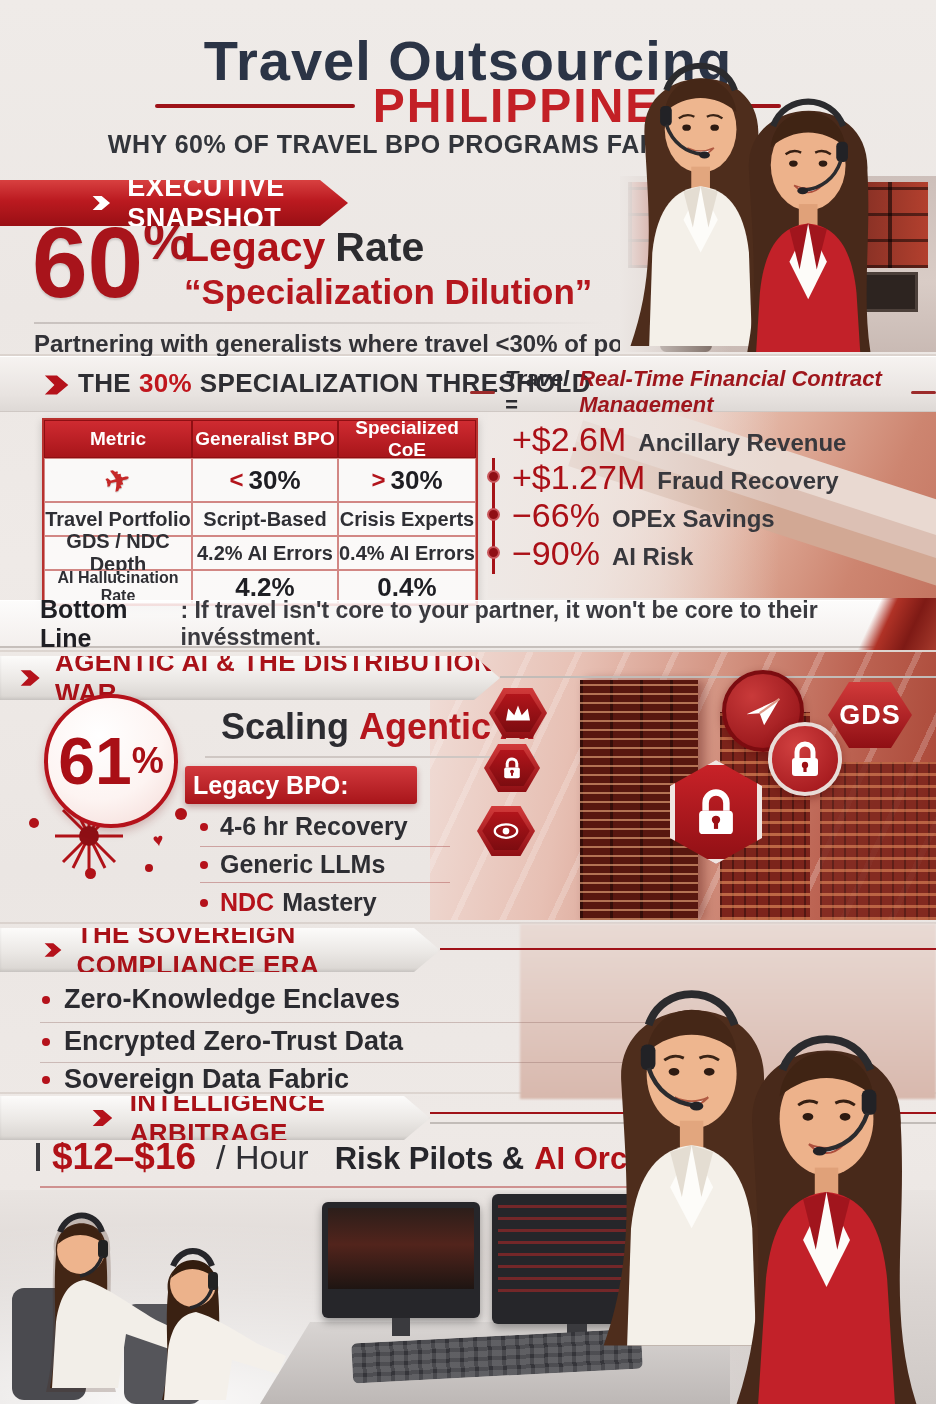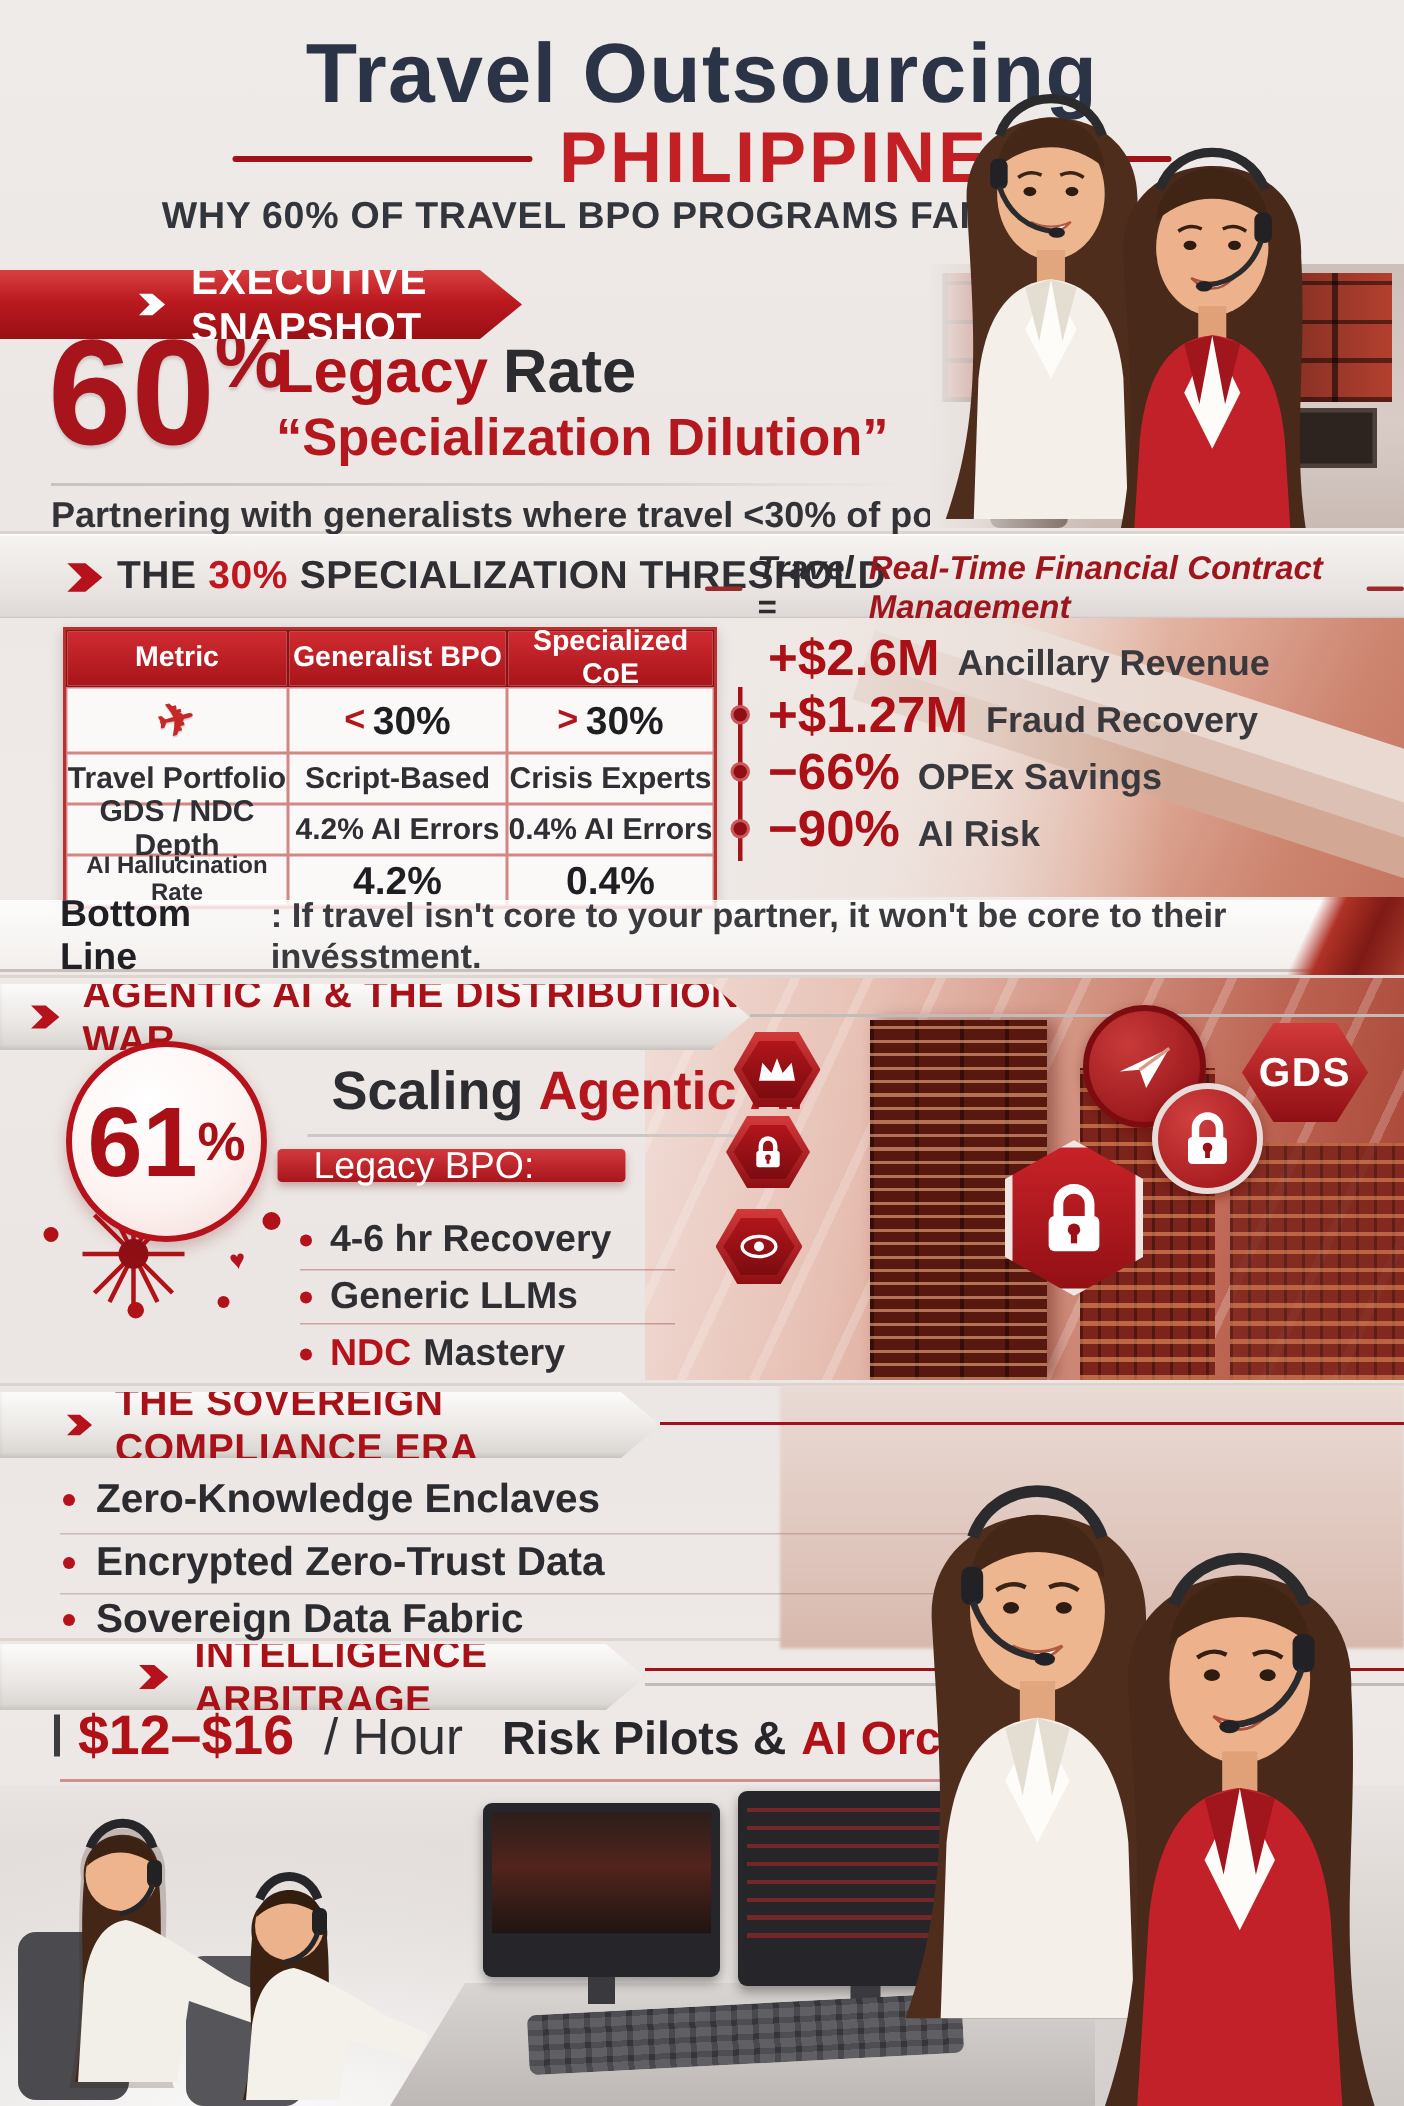--- a/index.html
+++ b/index.html
@@ -9,21 +9,21 @@
     font-family:"Liberation Sans",sans-serif;
     background:
       linear-gradient(180deg,#efebe8 0%,#ece7e4 22%,#efeae7 40%,#ebe6e3 62%,#eee9e6 80%,#e9e4e1 100%);
   }
   .abs{position:absolute;}
   
   .band{position:absolute;left:0;width:936px;height:2px;background:rgba(120,90,80,.14);}
   .band.hi{background:rgba(255,255,255,.7);}
 
   
-  .title{left:0;top:16px;width:936px;text-align:center;font-size:56px;font-weight:600;
+  .title{left:0;top:28px;width:936px;text-align:center;font-size:56px;font-weight:600;
          color:#2b3446;letter-spacing:1px;}
   .country-row{left:0;top:78px;width:936px;display:flex;align-items:center;justify-content:center;gap:18px;}
   .country{font-size:48px;font-weight:800;color:#c32026;letter-spacing:2px;}
   .cline{height:4px;background:#9e1218;border-radius:2px;}
   .cline.l{width:200px;} .cline.r{width:70px;}
   .tagline{left:60px;top:130px;width:720px;text-align:center;font-size:25px;font-weight:800;
            color:#32353b;letter-spacing:.5px;z-index:1;}
 
   
   .red-banner{height:46px;display:flex;align-items:center;z-index:3;
@@ -89,21 +89,21 @@
 
   
   .aerial{left:488px;top:412px;width:448px;height:186px;overflow:hidden;z-index:1;
     background:linear-gradient(115deg,#f4e7e1 0%,#edd3c8 35%,#dfab98 60%,#cd8570 82%,#c47662 100%);}
   .aerial .runway{position:absolute;left:90px;top:40px;width:420px;height:34px;background:#e9d9d1;
     transform:rotate(18deg);box-shadow:0 22px 0 #dcc0b4,0 48px 0 #d2a894;}
   .aerial .fadeL{position:absolute;inset:0;background:linear-gradient(90deg,rgba(238,233,230,.95) 0%,rgba(238,233,230,.55) 38%,rgba(238,233,230,0) 65%);}
   .bline{left:492px;top:458px;width:3px;height:116px;background:#a51318;z-index:3;}
   .bdot{width:13px;height:13px;border-radius:50%;background:#8f0f15;border:2px solid #c9575c;z-index:3;}
   .benefit{display:flex;align-items:baseline;gap:12px;z-index:3;white-space:nowrap;}
-  .benefit .v{font-size:34px;font-weight:700;color:#ab1017;}
+  .benefit .v{font-size:34px;font-weight:400;color:#ab1017;}
   .benefit .t{font-size:24px;font-weight:600;color:#38383d;}
 
   
   .bl-band{left:0;top:600px;width:936px;height:48px;z-index:2;
     background:linear-gradient(180deg,rgba(255,255,255,.85),rgba(244,240,238,.85));
     border-top:1px solid #fff;border-bottom:2px solid #c6bfbb;display:flex;align-items:center;padding-left:40px;}
   .bl-band .lbl{font-size:25px;font-weight:800;color:#1f1f24;}
   .bl-band .rest{font-size:23px;font-weight:600;color:#3a3a3f;}
   .bl-deco{left:848px;top:598px;width:88px;height:52px;z-index:2;
     background:linear-gradient(115deg,transparent 30%,#b03226 45%,#7e1a15 70%,#a63a2c 100%);}
@@ -121,22 +121,22 @@
     background-image:repeating-linear-gradient(0deg,rgba(255,170,110,.5) 0 3px,transparent 3px 12px),
       repeating-linear-gradient(90deg,rgba(0,0,0,.35) 0 2px,transparent 2px 12px);}
   .circle61{left:44px;top:694px;width:134px;height:134px;border-radius:50%;z-index:3;
     border:4px solid #b5121b;background:radial-gradient(circle at 40% 30%,#ffffff 0%,#fdf4f2 55%,#f3d8d4 100%);
     display:flex;align-items:center;justify-content:center;box-shadow:0 4px 10px rgba(120,20,20,.25);}
   .circle61 .n{font-size:66px;font-weight:800;color:#a90f16;}
   .circle61 .p{font-size:36px;font-weight:800;color:#a90f16;}
   .headline{left:205px;top:706px;font-size:36px;font-weight:800;z-index:3;}
   .headline .d{color:#2c2c31;margin-right:10px;margin-left:16px;} .headline .r{color:#b5161d;}
   .head-underline{left:205px;top:756px;width:330px;height:2px;background:#cfc7c3;z-index:3;}
-  .legacy-bar{left:185px;top:766px;width:232px;height:22px;z-index:3;display:flex;align-items:center;
-    padding-left:24px;border-radius:3px;color:#fff;font-size:25px;font-weight:400;
+  .legacy-bar{left:185px;top:766px;width:232px;height:38px;z-index:3;display:flex;align-items:center;
+    padding-left:8px;border-radius:3px;color:#fff;font-size:25px;font-weight:700;
     background:linear-gradient(180deg,#d2393d,#a8151a);box-shadow:0 3px 6px rgba(100,10,10,.3);}
   .abullet{left:200px;z-index:3;display:flex;align-items:center;gap:12px;font-size:25px;font-weight:700;color:#2e2e33;}
   .dot{width:8px;height:8px;border-radius:50%;background:#b5121b;flex:none;}
   .abullet .ndc{color:#b5121b;margin-right:8px;}
   .adiv{left:200px;width:250px;height:1px;background:rgba(160,60,60,.4);z-index:3;}
   .confetti{left:25px;top:772px;width:170px;height:115px;z-index:2;}
   .heart{position:absolute;color:#b5121b;font-size:30px;transform:rotate(-8deg);}
   .cdot{position:absolute;border-radius:50%;background:#b01218;}
 
   .hexH{clip-path:polygon(25% 0,75% 0,100% 50%,75% 100%,25% 100%,0 50%);

